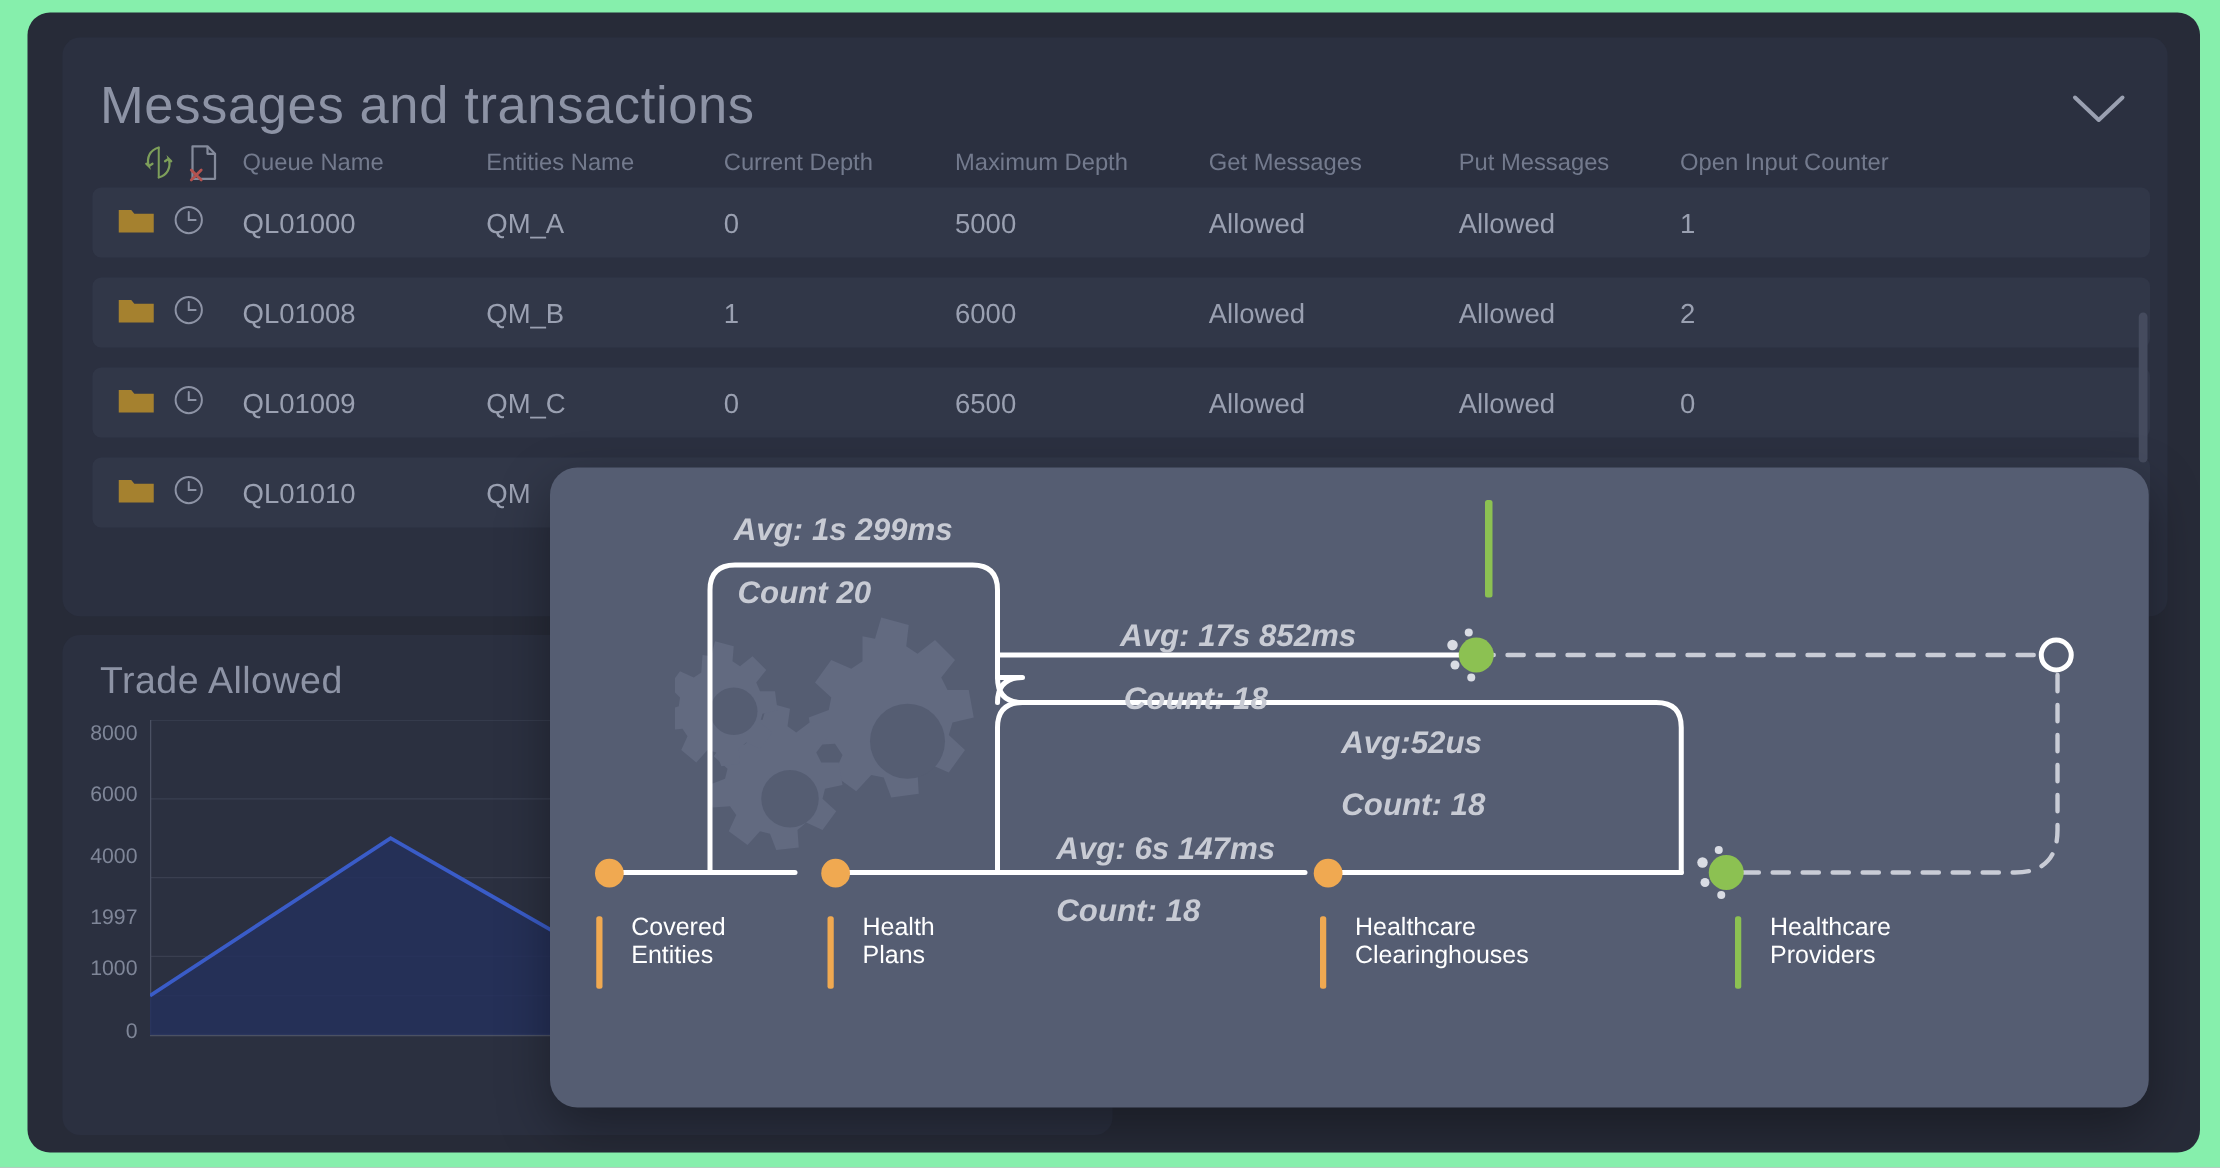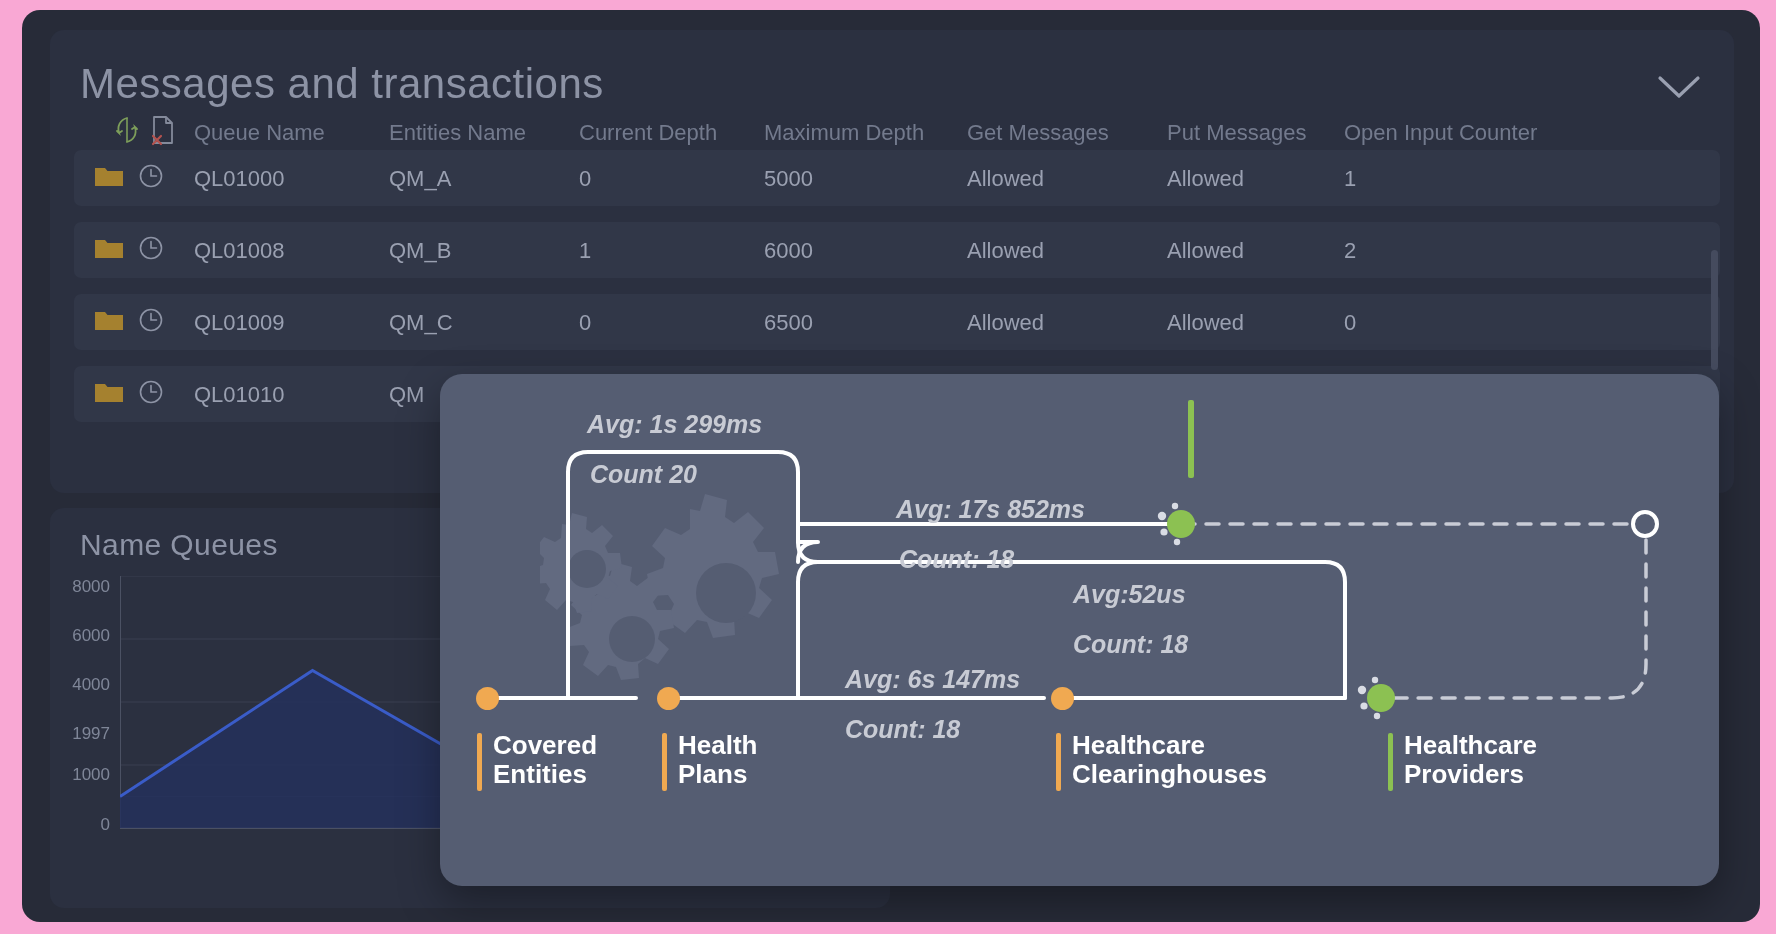--- a/index.html
+++ b/index.html
@@ -1,19 +1,19 @@
 <!DOCTYPE html>
 <html><head>
 <meta charset="utf-8">
 <title>HIPAA Compliance Flow Overlay</title>
 <style>
   html,body{margin:0;padding:0;background:#f3f4f6;}
   body{width:1776px;height:934px;overflow:hidden;font-family:"Liberation Sans",sans-serif;}
 
-  #root{position:relative;width:1776px;height:934px;background:#f9a8d4;}
+  #root{position:relative;width:1776px;height:934px;background:#86efac;}
 
   
   .app-shell{
     position:absolute;left:22px;top:10px;width:1738px;height:912px;
     background:#272b38;border-radius:18px;overflow:hidden;
   }
 
   
   .panel-messages{
     position:absolute;left:28px;top:20px;width:1684px;height:463px;
@@ -25,21 +25,21 @@
   }
   .collapse-chevron{
     position:absolute;right:32px;top:42px;width:46px;height:30px;cursor:pointer;
   }
   .collapse-chevron svg{display:block;}
 
   
   .tbl{position:absolute;left:24px;top:80px;right:14px;}
   .tbl-head{position:relative;height:40px;}
   .th{
-    position:absolute;top:10px;font-size:22px;color:#737a8d;white-space:nowrap;
+    position:absolute;top:10px;font-size:19px;color:#737a8d;white-space:nowrap;
   }
   .head-icons{position:absolute;left:40px;top:4px;display:flex;gap:10px;align-items:center;}
   .icon-recycle{width:26px;height:30px;}
   .icon-doc-x{width:26px;height:32px;position:relative;}
 
   .tbl-row{
     position:relative;height:56px;margin-bottom:16px;
     background:#313748;border-radius:7px;
   }
   .tbl-row .cell{
@@ -73,21 +73,21 @@
     box-shadow:0 16px 42px rgba(0,0,0,.34);
   }
   .gears{position:absolute;left:100px;top:95px;opacity:1;}
   .ov-label{
     position:absolute;font-style:italic;font-weight:bold;font-size:25px;color:#c8cbd4;white-space:nowrap;
   }
   .node-dot-orange{
     position:absolute;width:23px;height:23px;border-radius:50%;background:#f0a951;
   }
   .node-caption{
-    position:absolute;font-size:26px;font-weight:bold;color:#ffffff;line-height:1.12;white-space:pre-line;
+    position:absolute;font-size:20px;font-weight:normal;color:#ffffff;line-height:1.12;white-space:pre-line;margin-left:12px;
   }
   .node-bar{position:absolute;width:5px;border-radius:2px;}
   .title-bar{position:absolute;width:6px;border-radius:2px;background:#8cc152;}
   .ov-title{
     position:absolute;font-size:27px;font-weight:bold;color:#ffffff;line-height:1.17;white-space:pre-line;
   }
   svg.flow{position:absolute;left:0;top:0;width:1279px;height:512px;overflow:visible;}
 </style>
 </head>
 <body>
@@ -220,21 +220,21 @@
           </div>
           <div class="cell" style="left:120px">QL01010</div>
           <div class="cell" style="left:315px">QM</div>
         </div>
 
         <div class="scroll-thumb"></div>
       </div>
     </div>
 
     <div class="panel-trade">
-      <div class="trade-title">Name Queues</div>
+      <div class="trade-title">Trade Allowed</div>
 
       <div class="chart-wrap">
         <div class="y-label" style="left:0px;  top:20px">8000</div>
         <div class="y-label" style="left:0px;  top:69px">6000</div>
         <div class="y-label" style="left:0px;  top:118px">4000</div>
         <div class="y-label" style="left:0px;  top:167px">1997</div>
         <div class="y-label" style="left:0px;  top:208px">1000</div>
         <div class="y-label" style="left:0px;  top:258px">0</div>
 
         <svg id="trade-svg" width="770" height="300" viewBox="0 0 770 300" style="position:absolute;left:70px;top:10px">

